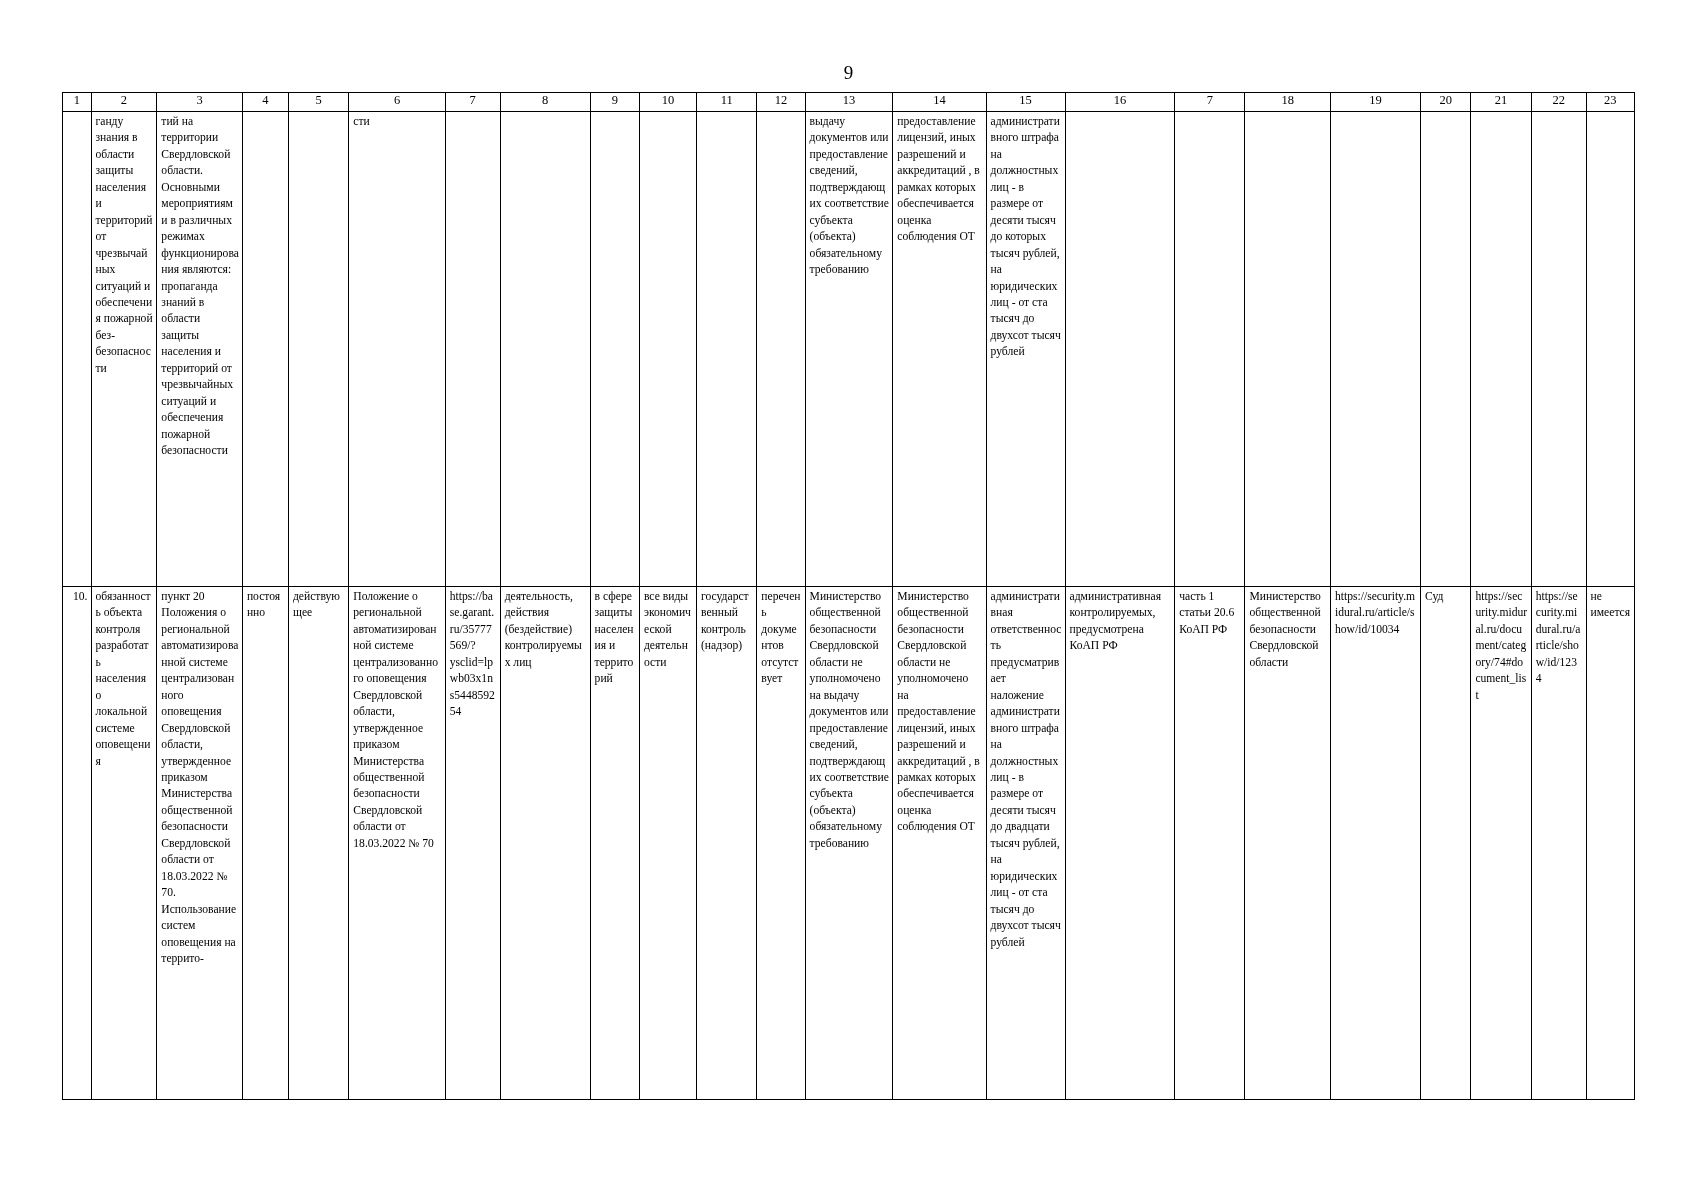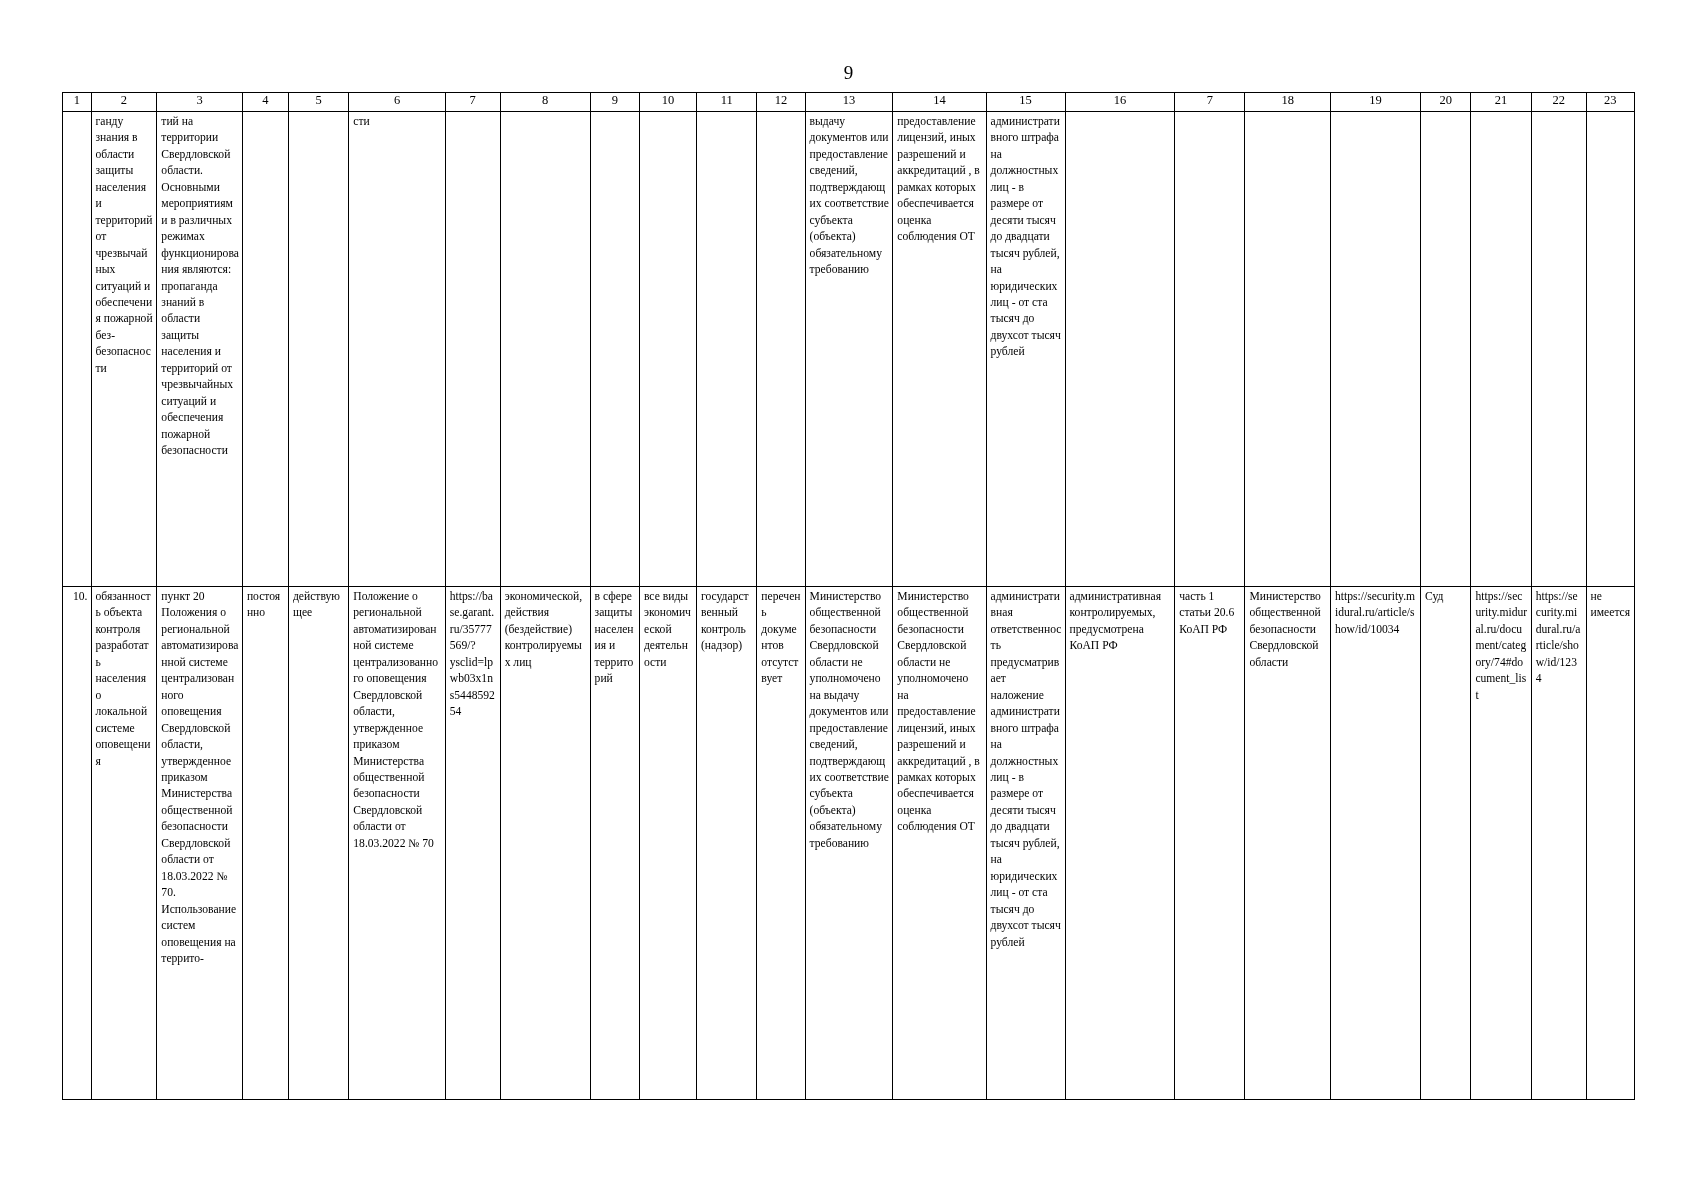--- a/index.html
+++ b/index.html
@@ -136,39 +136,39 @@
           <td></td>
           <td>сти</td>
           <td></td>
           <td></td>
           <td></td>
           <td></td>
           <td></td>
           <td></td>
           <td>выдачу документов или предоставление сведений, подтверждающих соответствие субъекта (объекта) обязательному требованию</td>
           <td>предоставление лицензий, иных разрешений и аккредитаций , в рамках которых обеспечивается оценка соблюдения ОТ</td>
-          <td>административного штрафа на должностных лиц - в размере от десяти тысяч до двадцати тысяч рублей, на юридических лиц - от ста тысяч до двухсот тысяч рублей</td>
+          <td>административного штрафа на должностных лиц - в размере от десяти тысяч до которых тысяч рублей, на юридических лиц - от ста тысяч до двухсот тысяч рублей</td>
           <td></td>
           <td></td>
           <td></td>
           <td></td>
           <td></td>
           <td></td>
           <td></td>
           <td></td>
         </tr>
         <tr class="main-row">
           <td class="num">10.</td>
           <td>обязанность объекта контроля разработать населения о локальной системе оповещения</td>
           <td>пункт 20 Положения о региональной автоматизированной системе централизованного оповещения Свердловской области, утвержденное приказом Министерства общественной безопасности Свердловской области от 18.03.2022 № 70. Использование систем оповещения на террито-</td>
           <td>постоянно</td>
           <td>действующее</td>
           <td>Положение о региональной автоматизированной системе централизованного оповещения Свердловской области, утвержденное приказом Министерства общественной безопасности Свердловской области от 18.03.2022 № 70</td>
           <td>https://base.garant.ru/35777569/?ysclid=lpwb03x1ns544859254</td>
-          <td>экономической, действия (бездействие) контролируемых лиц</td>
+          <td>деятельность, действия (бездействие) контролируемых лиц</td>
           <td>в сфере защиты населения и территорий</td>
           <td>все виды экономической деятельности</td>
           <td>государственный контроль (надзор)</td>
           <td>перечень документов отсутствует</td>
           <td>Министерство общественной безопасности Свердловской области не уполномочено на выдачу документов или предоставление сведений, подтверждающих соответствие субъекта (объекта) обязательному требованию</td>
           <td>Министерство общественной безопасности Свердловской области не уполномочено на предоставление лицензий, иных разрешений и аккредитаций , в рамках которых обеспечивается оценка соблюдения ОТ</td>
           <td>административная ответственность предусматривает наложение административного штрафа на должностных лиц - в размере от десяти тысяч до двадцати тысяч рублей, на юридических лиц - от ста тысяч до двухсот тысяч рублей</td>
           <td>административная контролируемых, предусмотрена КоАП РФ</td>
           <td>часть 1 статьи 20.6 КоАП РФ</td>
           <td>Министерство общественной безопасности Свердловской области</td>

